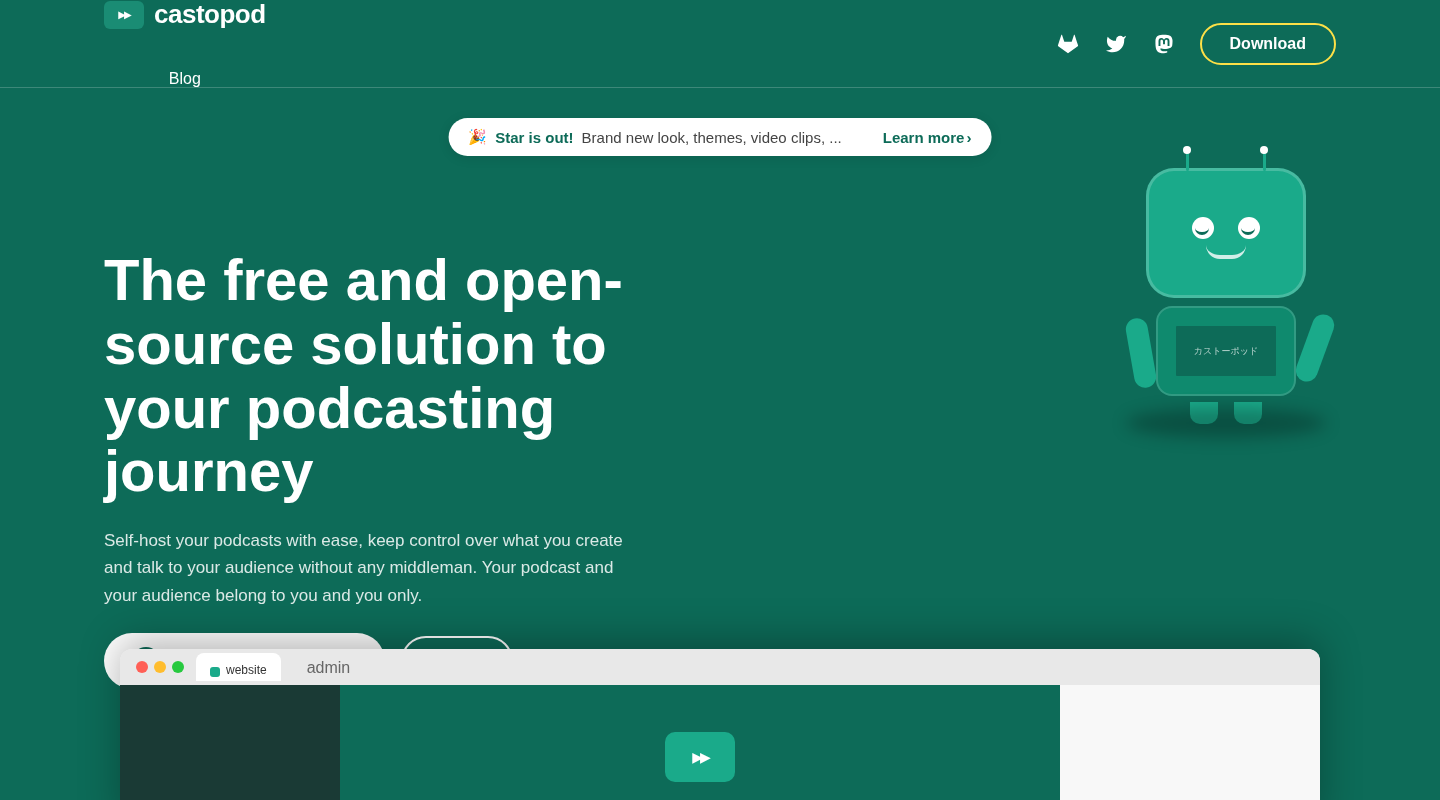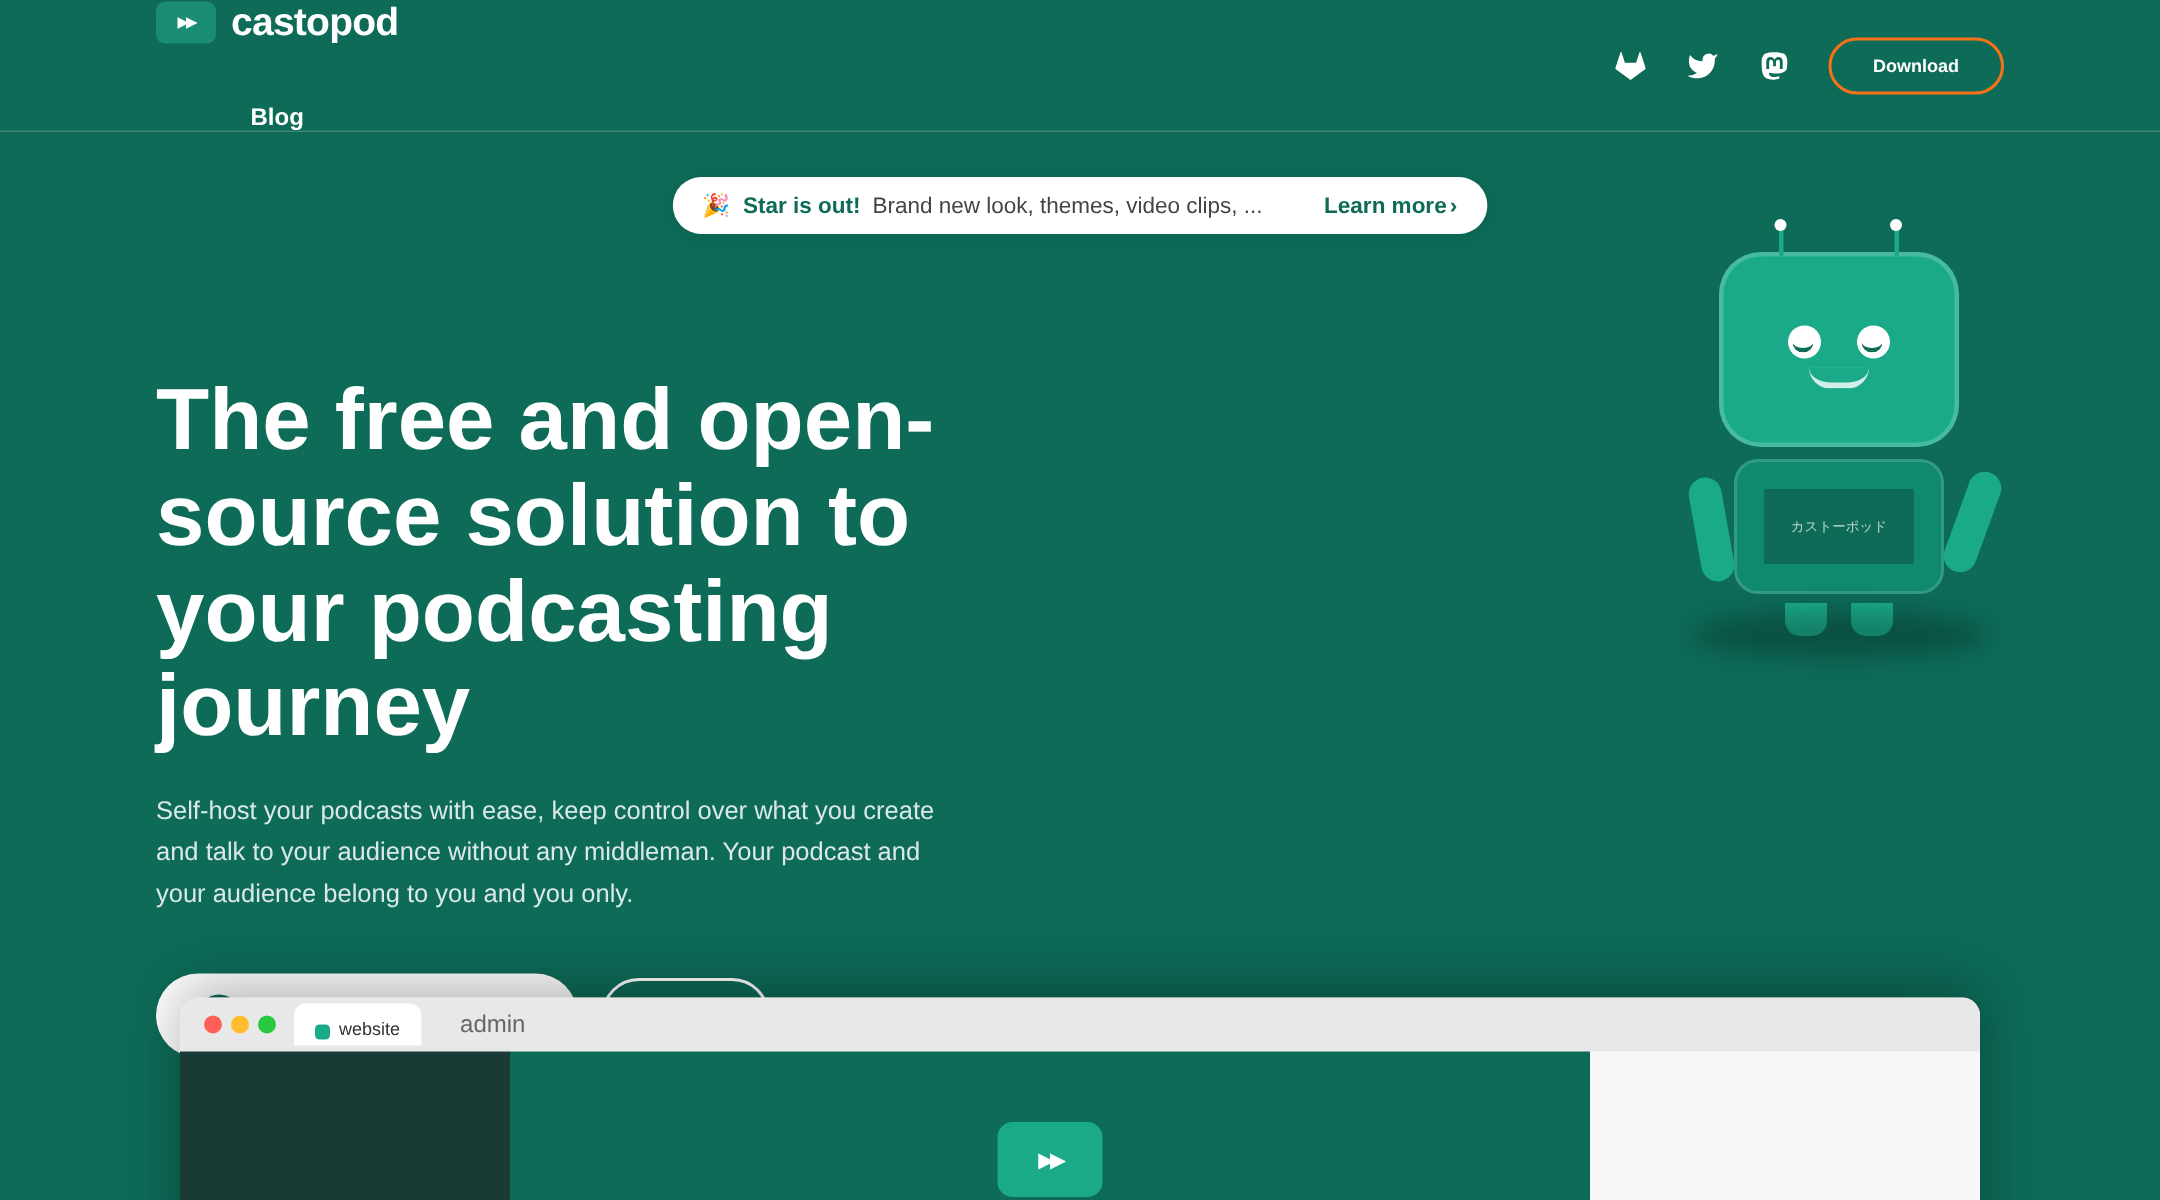--- a/index.html
+++ b/index.html
@@ -49,43 +49,43 @@
     .logo-icon::before {
       content: '▶▶';
       color: white;
       font-size: 10px;
       letter-spacing: -2px;
     }
     .nav-blog {
       color: #ffffff;
       font-size: 16px;
       text-decoration: none;
-      font-weight: 700;
+      font-weight: 400;
     }
     .nav-right {
       display: flex;
       align-items: center;
       gap: 24px;
     }
     .nav-icon {
       width: 24px;
       height: 24px;
       display: flex;
       align-items: center;
       justify-content: center;
       color: white;
       cursor: pointer;
     }
     .download-btn {
       background: transparent;
-      border: 2px solid #f97316;
+      border: 2px solid #fde047;
       color: white;
       padding: 10px 28px;
       border-radius: 50px;
-      font-size: 12px;
+      font-size: 16px;
       font-weight: 600;
       cursor: pointer;
     }
 
     
     .hero {
       position: relative;
       padding: 50px 104px 0;
       display: flex;
       align-items: flex-start;
@@ -135,21 +135,21 @@
       font-size: 58px;
       font-weight: 700;
       color: #ffffff;
       line-height: 1.1;
       margin-bottom: 24px;
     }
     .hero-subtitle {
       font-size: 17px;
       color: rgba(255,255,255,0.85);
       line-height: 1.6;
-      margin-bottom: 40px;
+      margin-bottom: 24px;
       max-width: 520px;
     }
     .hero-buttons {
       display: flex;
       gap: 16px;
       align-items: center;
     }
     .download-castopod-btn {
       background: white;
       color: #0d6b58;

